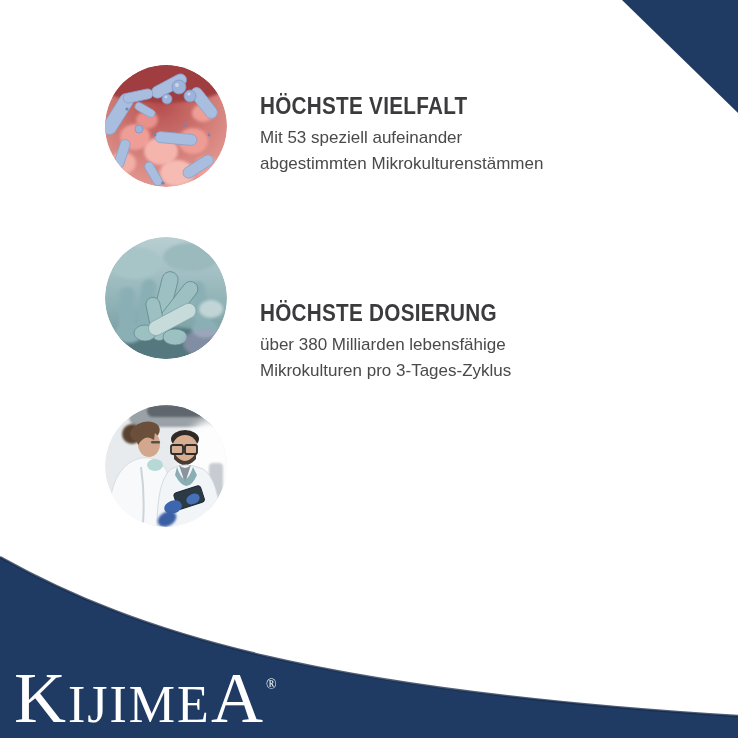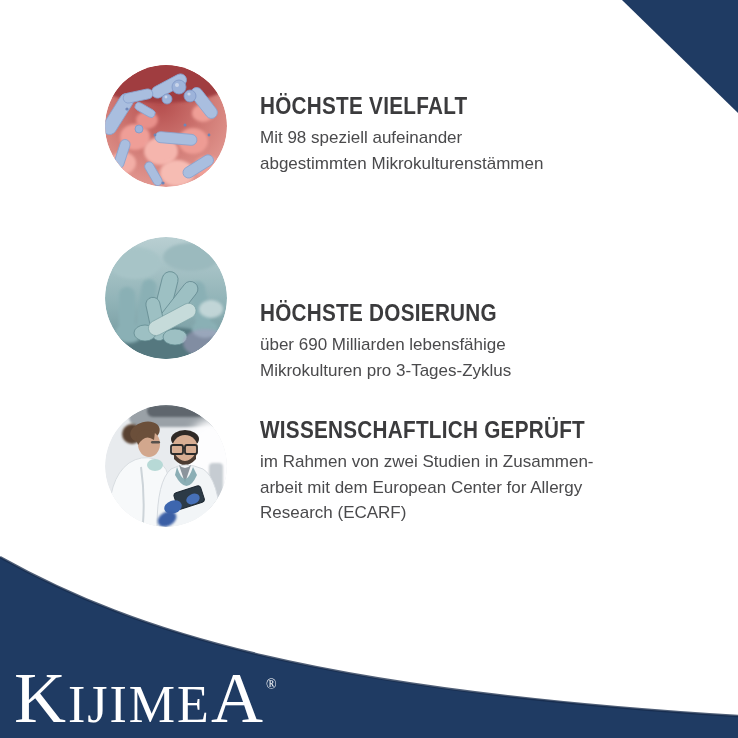--- a/index.html
+++ b/index.html
@@ -96,21 +96,21 @@
             <circle cx="50" cy="70" r="1.4"></circle>
             <circle cx="80" cy="60" r="1.5"></circle>
             <circle cx="104" cy="70" r="1.4"></circle>
             <circle cx="58" cy="118" r="1.6"></circle>
         </g>
       </g>
     </svg>
   </div>
   <div class="copy" style="top:92px;">
     <h2 class="feature-heading">HÖCHSTE VIELFALT</h2>
-    <p class="feature-body">Mit 98 speziell aufeinander
+    <p class="feature-body">Mit 53 speziell aufeinander
 abgestimmten Mikrokulturenstämmen</p>
   </div>
 
   <div class="feature-photo" style="top:237px;">
     <svg viewBox="0 0 122 122">
       <defs>
         <clipPath id="clip2">
             <circle cx="61" cy="61" r="61"></circle>
           </clipPath>
         <linearGradient id="g2" x1="0" y1="0" x2="0" y2="1">
@@ -142,21 +142,21 @@
           <ellipse cx="70" cy="100" rx="12" ry="8"></ellipse>
         </g>
         <rect x="60" y="56" width="15" height="52" rx="7.5" transform="rotate(62 67 82)" fill="#c6dbda" stroke="#7fa4a8" stroke-width="0.7"></rect>
         <ellipse cx="100" cy="106" rx="22" ry="14" fill="#a79fc0" opacity="0.55" filter="url(#soft2)"></ellipse>
         <ellipse cx="106" cy="72" rx="12" ry="9" fill="#cfdfe0" opacity="0.8" filter="url(#soft2)"></ellipse>
       </g>
     </svg>
   </div>
   <div class="copy" style="top:258px;margin-top:41px;">
     <h2 class="feature-heading">HÖCHSTE DOSIERUNG</h2>
-    <p class="feature-body">über 690 Milliarden lebensfähige
+    <p class="feature-body">über 380 Milliarden lebensfähige
 Mikrokulturen pro 3-Tages-Zyklus</p>
   </div>
 
   <div class="feature-photo" style="top:405px;">
     <svg viewBox="0 0 122 122">
       <defs>
         <clipPath id="clip3">
             <circle cx="61" cy="61" r="61"></circle>
           </clipPath>
         <filter id="soft3" x="-30%" y="-30%" width="160%" height="160%">
@@ -191,24 +191,18 @@
         <path d="M52,122 Q52,76 66,64 Q80,56 98,64 Q114,74 116,122 Z" fill="#f2f5f7" stroke="#d5dadf" stroke-width="1"></path>
         <path d="M74,60 L80,78 L86,60 Q80,66 74,60 Z" fill="#8b949c"></path>
         <path d="M72,62 Q80,86 88,62 L92,70 Q82,92 70,70 Z" fill="#7fa6ad" opacity="0.9"></path>
         <rect x="70" y="84" width="28" height="17" rx="3" transform="rotate(-18 84 92)" fill="#2c3a46" stroke="#1d2731" stroke-width="1"></rect>
         <ellipse cx="68" cy="102" rx="9" ry="6.5" fill="#3d66ae" transform="rotate(-20 68 102)"></ellipse>
         <ellipse cx="88" cy="94" rx="7" ry="5" fill="#4670b8" transform="rotate(-24 88 94)"></ellipse>
         <ellipse cx="62" cy="114" rx="10" ry="7" fill="#3a5fa5" transform="rotate(-30 62 114)" filter="url(#soft3)"></ellipse>
       </g>
     </svg>
   </div>
-  <div class="copy" style="top:416px;">
-    <h2 class="feature-heading">WISSENSCHAFTLICH GEPRÜFT</h2>
-    <p class="feature-body">im Rahmen von zwei Studien in Zusammen-
-arbeit mit dem European Center for Allergy
-Research (ECARF)</p>
-  </div>
 
   <div class="logo">
     <span class="lg">K</span><span class="md">IJIME</span><span class="lg">A</span><span class="reg">®</span>
   </div>
 
 </div>
 
 </body></html>

